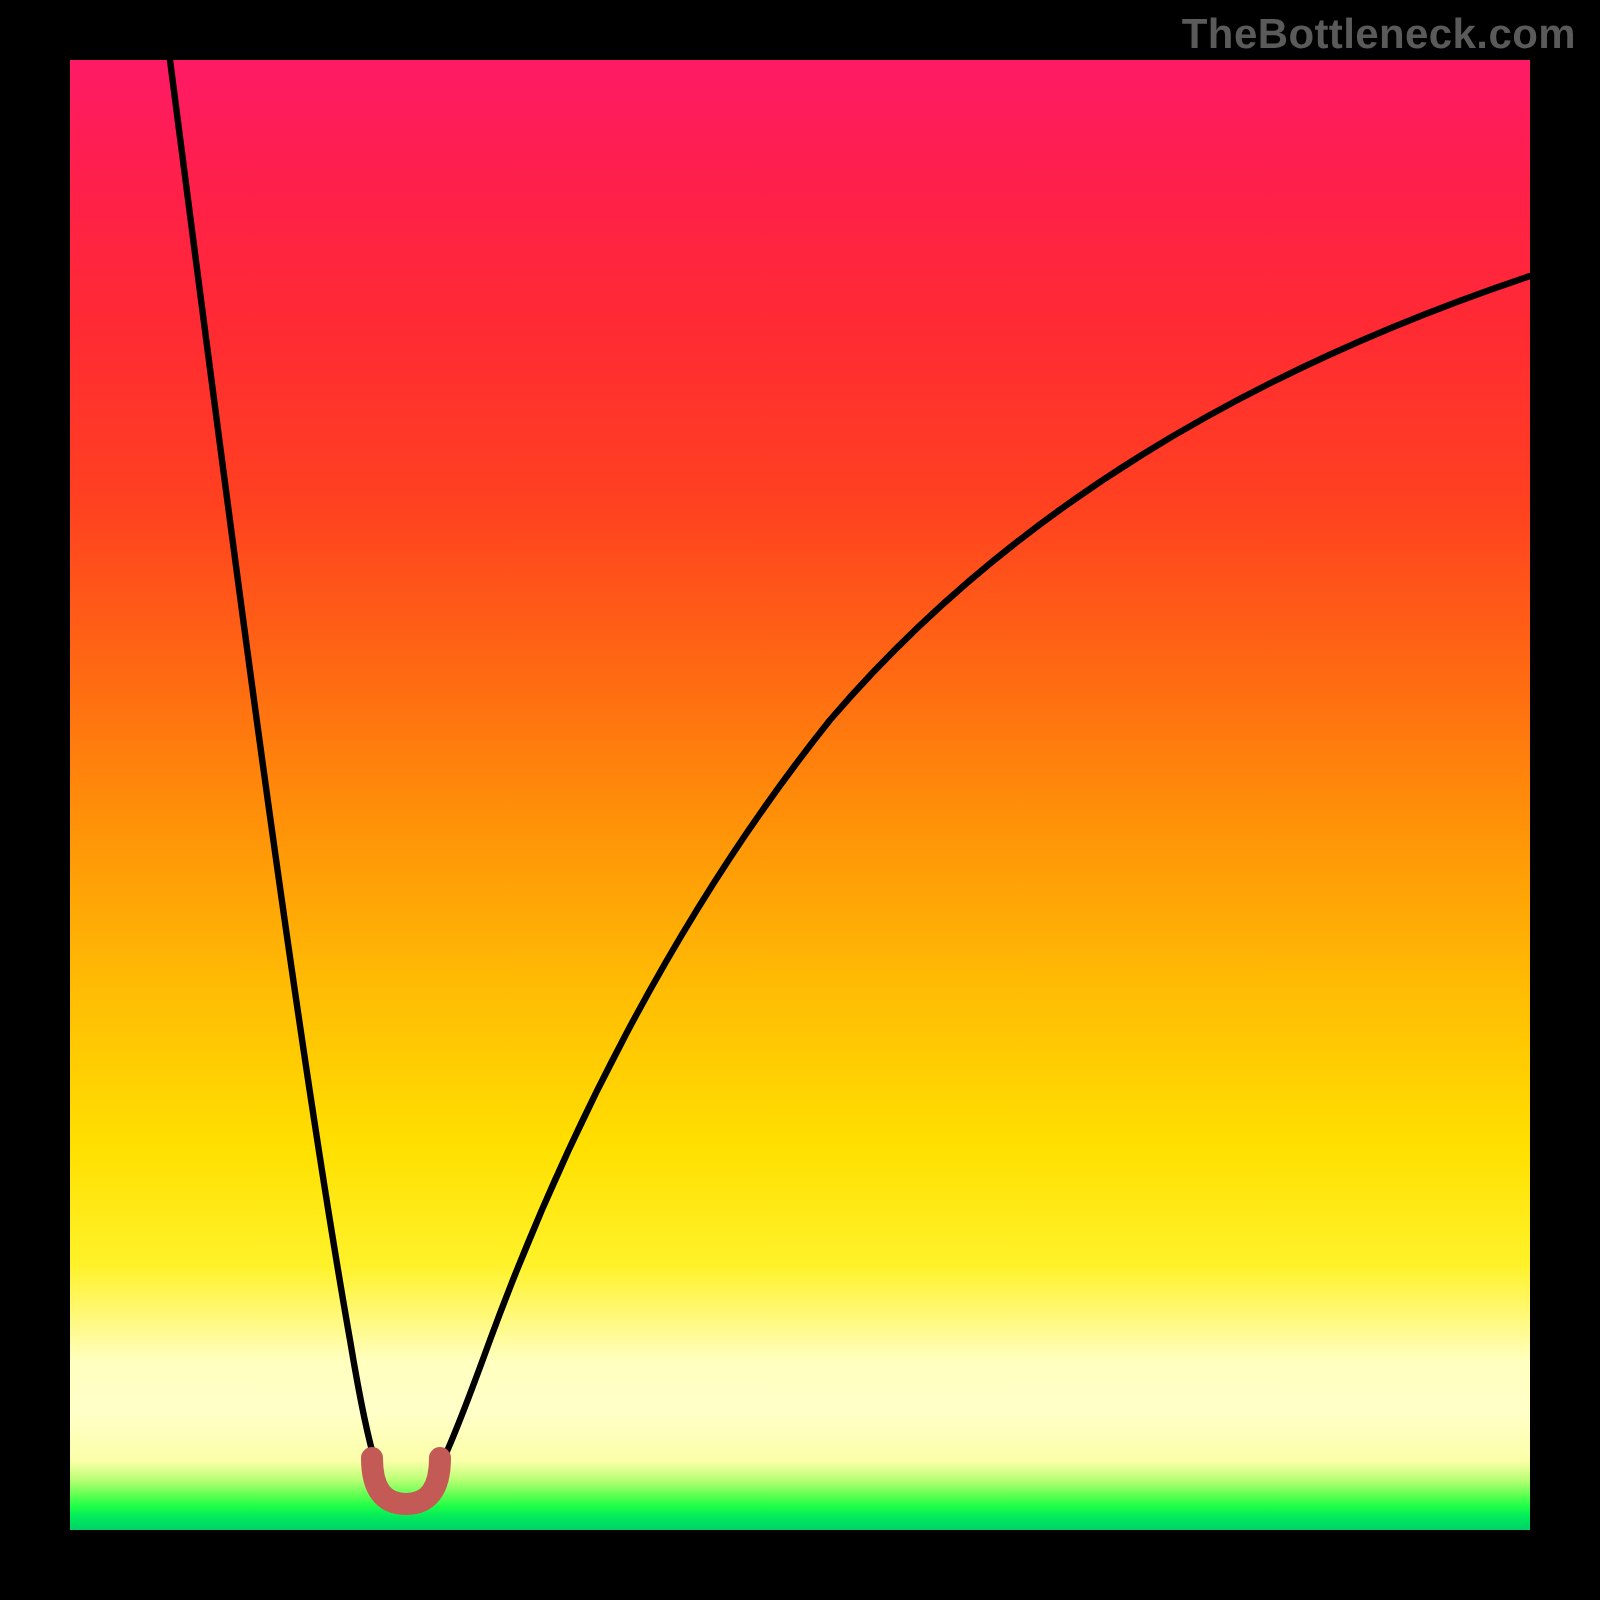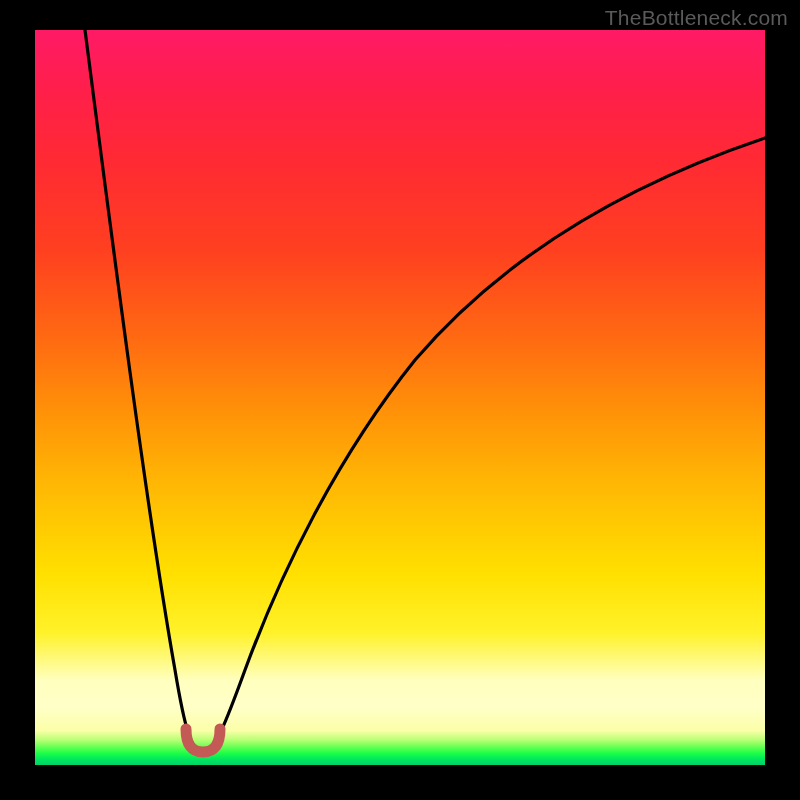--- a/index.html
+++ b/index.html
@@ -46,21 +46,21 @@
       #00d268 100%
     );
   }
   .watermark {
     position: absolute;
     top: 6px;
     right: 12px;
     color: #5a5a5a;
     font-size: 21px;
     letter-spacing: 0.2px;
-    font-weight: 400;
+    font-weight: 700;
     user-select: none;
     text-align: center;
   }
   svg.curve {
     position: absolute;
     left: 0; top: 0;
     width: 730px;
     height: 735px;
     overflow: visible;
   }

